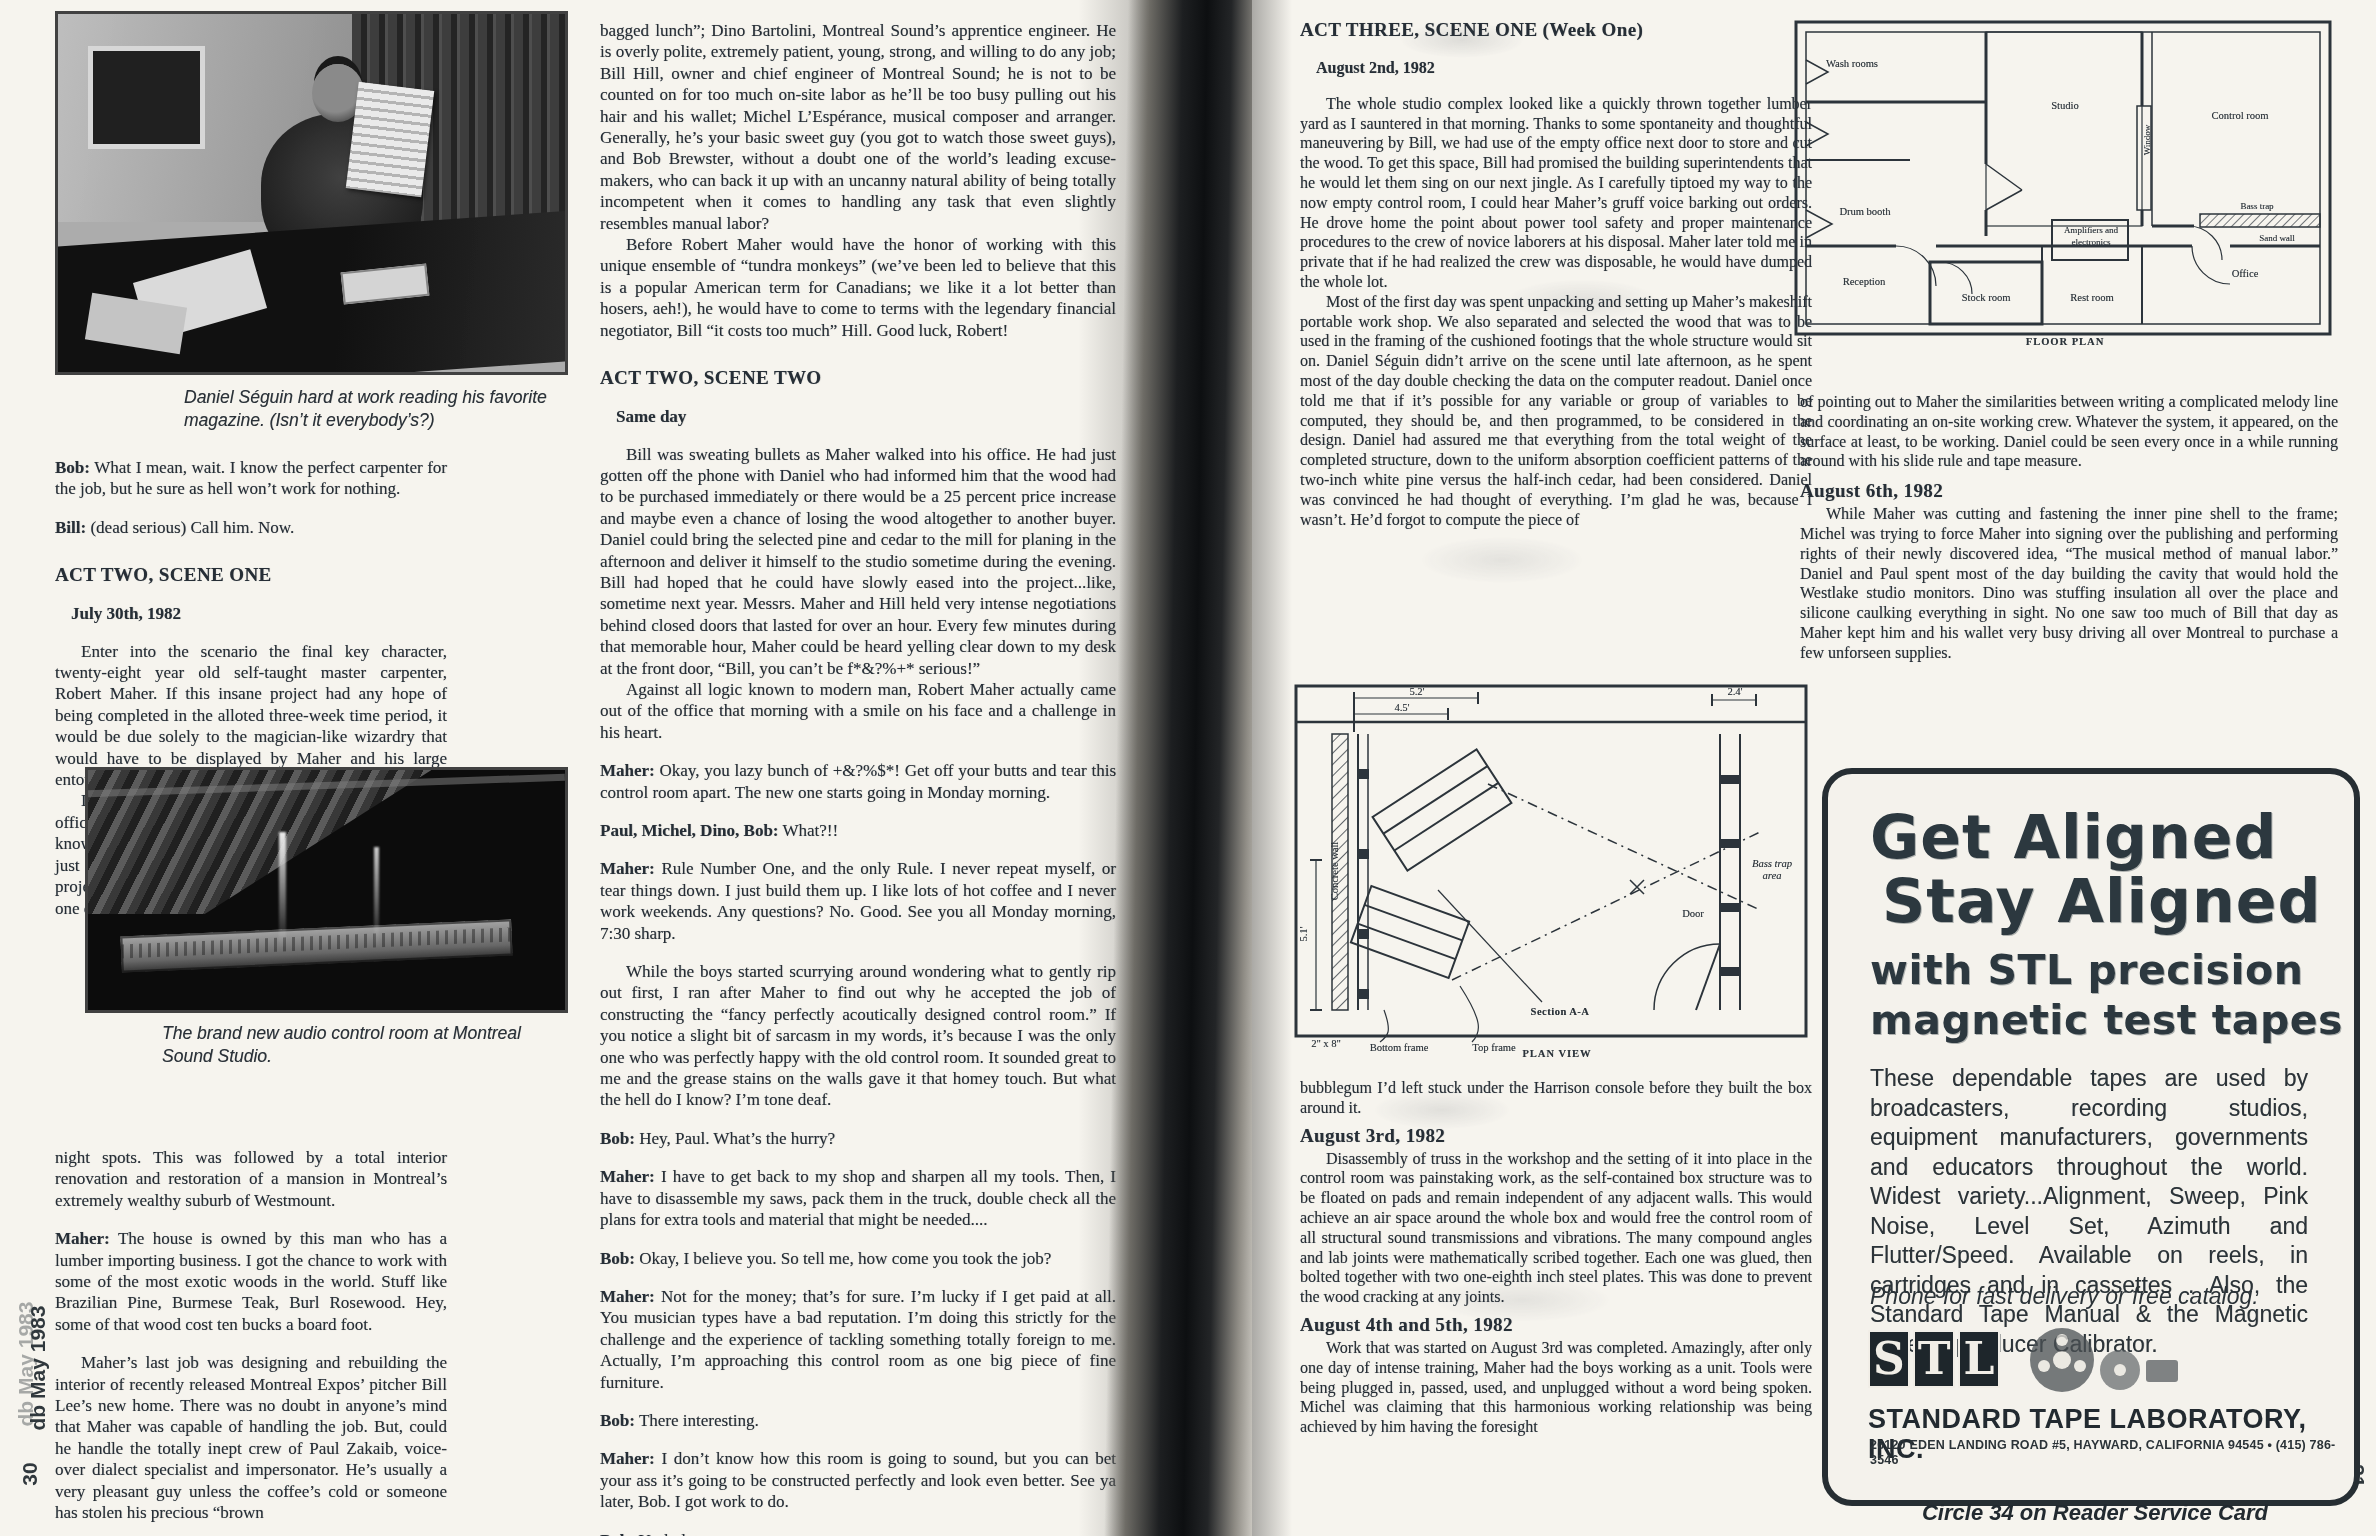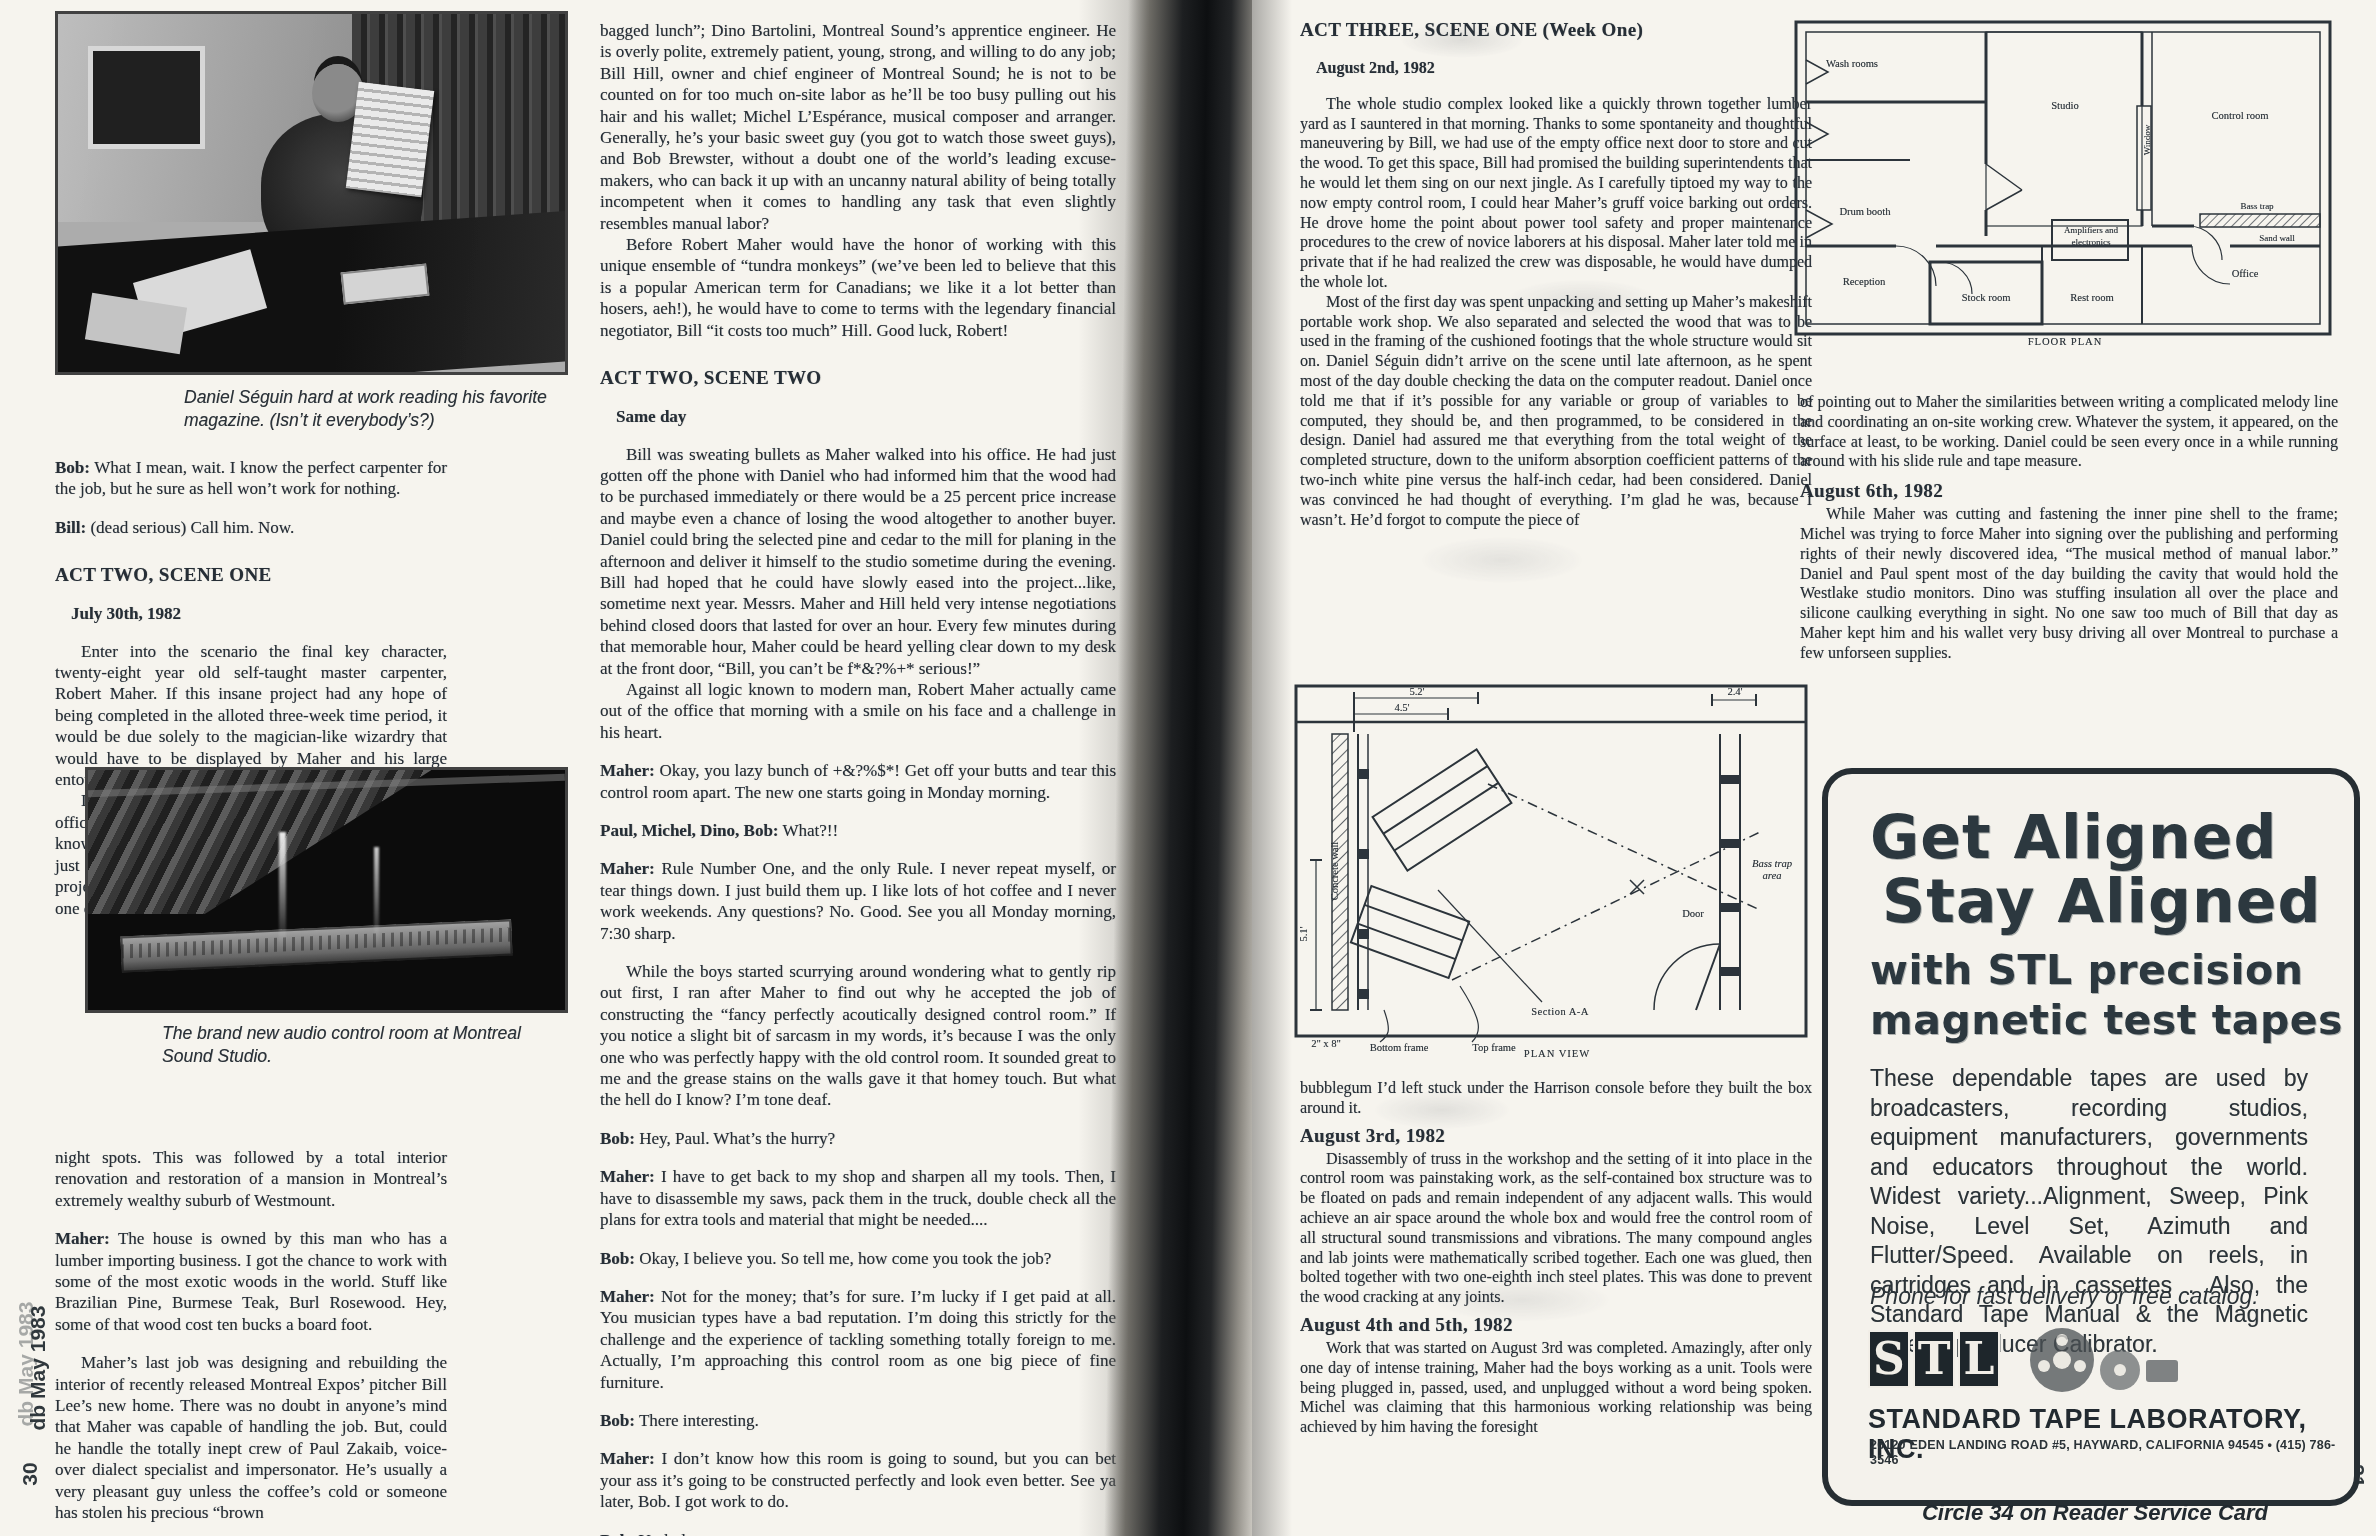--- a/index.html
+++ b/index.html
@@ -64,21 +64,21 @@
   .p2-ticks{left:7%;top:69%;width:82%;height:6%;transform:rotate(-2.5deg);opacity:.5;
     background:repeating-linear-gradient(90deg,#2c2922 0 3px,transparent 3px 9px);}
   .p2-s1{left:40%;top:26%;width:7px;height:48%;background:linear-gradient(#efe9da,rgba(0,0,0,0));filter:blur(1px);}
   .p2-s2{left:60%;top:32%;width:5px;height:42%;background:linear-gradient(#cfc9ba,rgba(0,0,0,0));filter:blur(1px);}
 
   
   .diagram{position:absolute;}
   .diagram svg{position:absolute;left:0;top:0;}
   .dlabel{position:absolute;font:10.5px/12px "Liberation Serif",serif;color:#2c343b;
           text-align:center;text-shadow:.2px .2px .5px rgba(44,52,59,.5);}
-  .dlabel.bold{font-weight:normal;letter-spacing:.5px;}
+  .dlabel.bold{font-weight:bold;letter-spacing:.5px;}
   .vlab{transform:rotate(-90deg);transform-origin:center;}
 
   
   #ad{position:absolute;left:1822px;top:768px;width:526px;height:726px;
       border:6px solid #262e33;border-radius:30px;background:#f4f2ec;}
   .ad-h{position:absolute;left:42px;font-family:"DejaVu Sans",sans-serif;font-weight:bold;
         color:#2c383f;letter-spacing:1px;text-shadow:1px 1px 0 rgba(44,56,63,.35), -1px -1px 0 rgba(244,242,236,.6);}
   .ad-h1{top:28px;font-size:60px;}
   .ad-h2{top:92px;font-size:60px;margin-left:12px;}
   .ad-h3{top:172px;font-size:41px;letter-spacing:.5px;}

